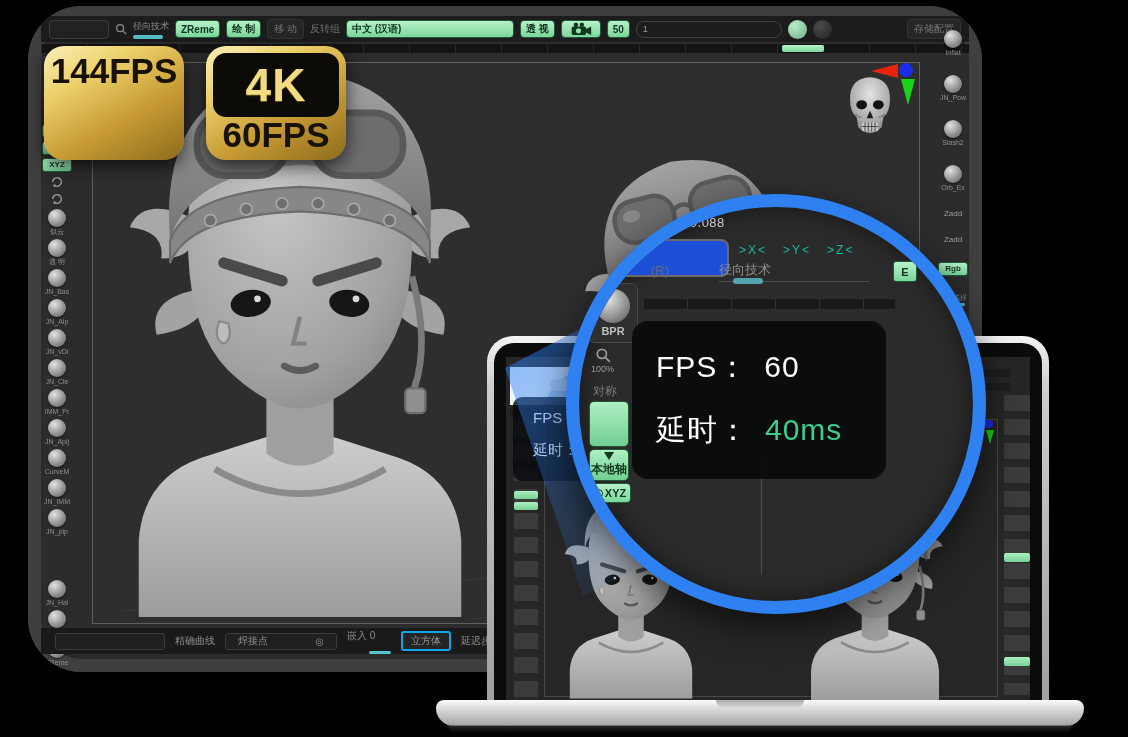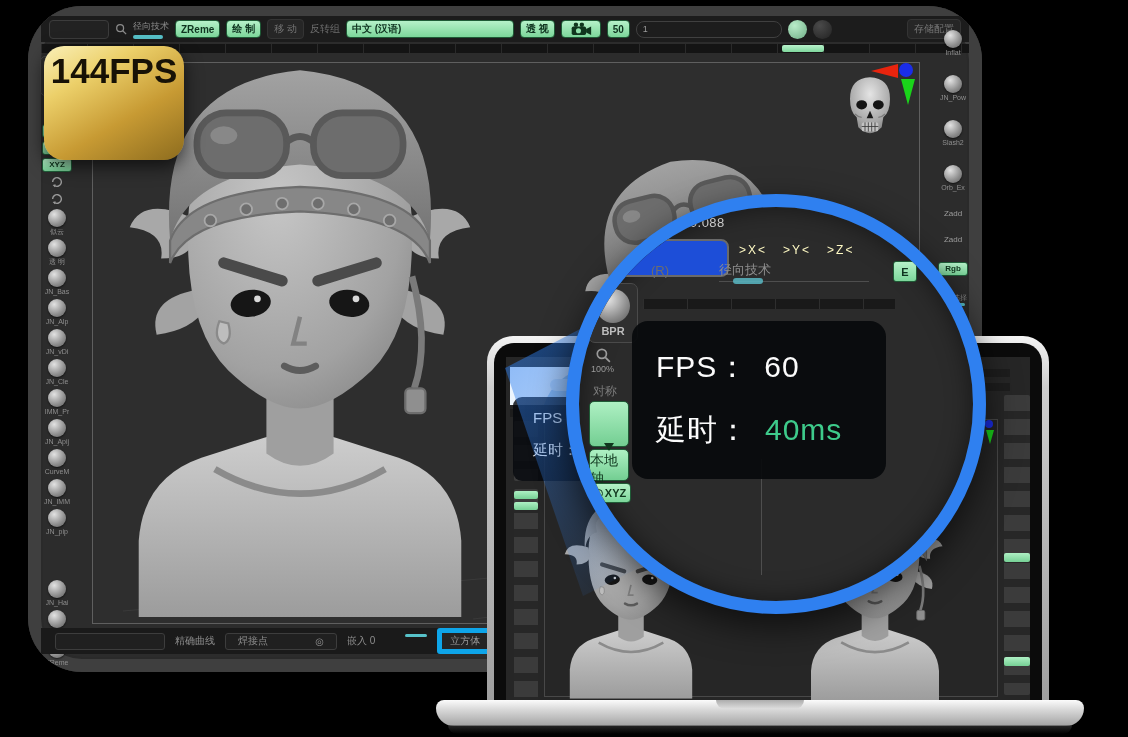--- a/index.html
+++ b/index.html
@@ -42,22 +42,22 @@
   .li-bar{width:24px;height:3px;background:#57c2c9;border-radius:2px;}
   .li-gap{height:38px;}
   .li-text .li-label{font-size:8px;color:#9d9d9d;}
   .roticon,.magicon{display:block;}
 
   .t-canvas{left:64px;top:56px;width:826px;height:560px;border:1px solid #5f5f5f;background:#2e2e2e;}
 
   .t-bottombar{left:13px;top:622px;width:928px;height:26px;background:#1a1a1a;display:flex;align-items:center;gap:10px;padding:0 14px;box-sizing:border-box;}
   .bb-field{background:#202020;border:1px solid #3d3d3d;border-radius:3px;height:15px;}
   .bb-text{color:#8d8d8d;font-size:10px;white-space:nowrap;}
-  .bb-chip{border:5px solid #0ea5e9;border-radius:3px;color:#9a9a9a;font-size:10px;padding:1px 8px;background:#242424;}
-  .bb-inset{display:flex;flex-direction:row;gap:8px;}
+  .bb-chip{border:2px solid #0ea5e9;border-radius:3px;color:#9a9a9a;font-size:10px;padding:1px 8px;background:#242424;}
+  .bb-inset{display:flex;flex-direction:column;gap:8px;}
   .bb-inset .u{width:22px;height:3px;background:#57c2c9;border-radius:2px;margin-left:22px;}
   .bb-icon{width:18px;height:14px;background:#5f8a6c;border-radius:2px;display:flex;align-items:center;justify-content:center;}
   .bb-icon i{display:block;width:8px;height:9px;background:#efa3c0;border-radius:1px;}
 
   
   .badge{width:140px;height:114px;border-radius:20px;padding:7px;box-sizing:border-box;
          background:linear-gradient(150deg,#faf0b8,#ecd06a 28%,#c79a33 62%,#8d6c1e);box-shadow:0 6px 18px rgba(0,0,0,.65);}
   .badge-top{height:64px;background:#0c0b07;border-radius:13px;display:flex;align-items:center;justify-content:center;}
   .badge-res{font-size:46px;font-weight:800;color:#f3dd84;text-shadow:0 1px 1px #6d5415;letter-spacing:1px;}
   .badge-fps{height:36px;display:flex;align-items:center;justify-content:center;font-size:35px;font-weight:800;color:#181206;}
@@ -92,40 +92,40 @@
   .dot-blue.s{width:8px;height:8px;}
   .tri-down.s{border-left-width:4px;border-right-width:4px;border-top-width:14px;}
 
   
   .mag{left:566px;top:194px;width:394px;height:394px;border-radius:50%;border:13px solid #2f80f0;
        background:#2b2b2b;overflow:hidden;box-shadow:0 12px 34px rgba(0,0,0,.6), inset 0 0 24px rgba(0,0,0,.5);box-sizing:content-box;}
   .mag .inner{position:absolute;left:0;top:0;width:368px;height:368px;}
   .m-coords{left:62px;top:8px;font-size:13px;color:#c9c9c9;letter-spacing:.5px;}
   .m-lightbox{left:10px;top:32px;width:140px;height:38px;border:2px solid #6a6a6a;border-radius:8px;background:#1d4ed8;
               color:#c0c0c0;font-size:12px;display:flex;align-items:center;padding-left:12px;box-sizing:border-box;}
-  .m-axes{left:160px;top:36px;font-size:12px;color:#fef9c3;letter-spacing:2px;white-space:pre;}
+  .m-axes{left:160px;top:36px;font-size:12px;color:#14b8a6;letter-spacing:2px;white-space:pre;}
   .m-r{left:72px;top:56px;font-size:13px;color:#6d6d6d;}
   .m-radial{left:140px;top:54px;font-size:13px;color:#8d8d8d;}
   .m-radial-track{left:140px;top:74px;width:150px;height:1px;background:#4e4e4e;}
   .m-radial-bar{left:154px;top:71px;width:30px;height:6px;background:#59b8c4;border-radius:3px;opacity:.85;}
   .m-editchip{left:314px;top:54px;width:22px;height:19px;background:linear-gradient(#b6f1c9,#7cd69a);border:1px solid #1f5b36;border-radius:3px;color:#0f3420;font-size:11px;font-weight:700;display:flex;align-items:center;justify-content:center;}
   .m-bpr{left:9px;top:76px;width:48px;height:58px;background:#2f2f2f;border:1px solid #4a4a4a;border-radius:7px;display:flex;flex-direction:column;align-items:center;justify-content:center;gap:2px;}
   .m-bpr .sph{width:34px;height:34px;border-radius:50%;background:radial-gradient(circle at 35% 30%,#e6e6e6,#8d8d8d 60%,#565656);}
   .m-bpr .t{font-size:11px;font-weight:700;color:#bdbdbd;}
   .m-tabstrip{left:64px;top:92px;width:252px;height:10px;background:#191919;background-image:repeating-linear-gradient(90deg,#2e2e2e 0 1px,transparent 1px 44px);}
   .m-magtool{left:12px;top:140px;display:flex;flex-direction:column;align-items:center;gap:1px;color:#9a9a9a;font-size:9px;}
   .m-panel{left:53px;top:114px;width:254px;height:158px;background:rgba(7,9,11,.9);border-radius:16px;padding:26px 0 0 24px;box-sizing:border-box;}
   .m-panel .row{display:flex;align-items:baseline;gap:16px;font-size:30px;color:#fbfbfb;margin-bottom:22px;letter-spacing:1px;}
   .m-panel .val-green{color:#3ecb8b;}
   .m-sym{left:14px;top:176px;font-size:12px;color:#7c7c7c;}
   .m-greenbtn{left:10px;top:194px;width:38px;height:44px;border-radius:5px;background:linear-gradient(#aef0c3,#73ce92);border:1px solid #1f5b36;}
   .m-localbtn{left:10px;top:242px;width:38px;height:30px;border-radius:5px;background:linear-gradient(#aef0c3,#73ce92);border:1px solid #1f5b36;
               display:flex;flex-direction:column;align-items:center;justify-content:center;gap:1px;}
   .m-localbtn .arr{width:0;height:0;border-left:5px solid transparent;border-right:5px solid transparent;border-top:8px solid #10361e;}
-  .m-localbtn .t{font-size:14px;font-weight:400;color:#10361e;}
+  .m-localbtn .t{font-size:12px;font-weight:700;color:#10361e;}
   .m-xyz{left:10px;top:276px;width:40px;height:18px;border-radius:4px;background:linear-gradient(#b6f1c9,#7cd69a);border:1px solid #1f5b36;
          display:flex;align-items:center;justify-content:center;gap:2px;color:#11381f;font-weight:700;font-size:11px;}
   .m-xyz .c{width:7px;height:7px;border:1.5px solid #11381f;border-radius:50%;}
   .m-vline{left:182px;top:252px;width:1px;height:116px;background:#4e4e4e;}
 </style>
 </head>
 <body>
 
 <svg width="0" height="0" style="position:absolute">
   <defs>
@@ -448,20 +448,26 @@
       <span class="bb-text" style="color:#6e6e6e">被多边形细分过</span>
       <span class="bb-icon">
           <i></i>
         </span>
     </div>
   </div>
 
   <div class="abs badge" style="left:44px;top:46px">
     <div class="badge-fps">144FPS</div>
   </div>
+  <div class="abs badge" style="left:206px;top:46px">
+    <div class="badge-top">
+      <span class="badge-res">4K</span>
+    </div>
+    <div class="badge-fps">60FPS</div>
+  </div>
 
   <div class="abs laptop">
     <div class="lap-bezel">
       <div class="lap-screen">
 
         <div class="abs lap-window">
           <svg width="262" height="38">
               <path d="M0 38 L0 0 L78 0 Q44 8 34 38 Z" fill="#edf5fd"></path>
             </svg>
         </div>

